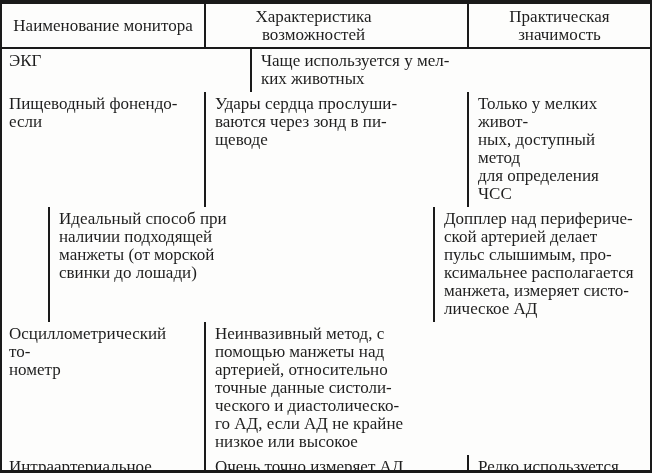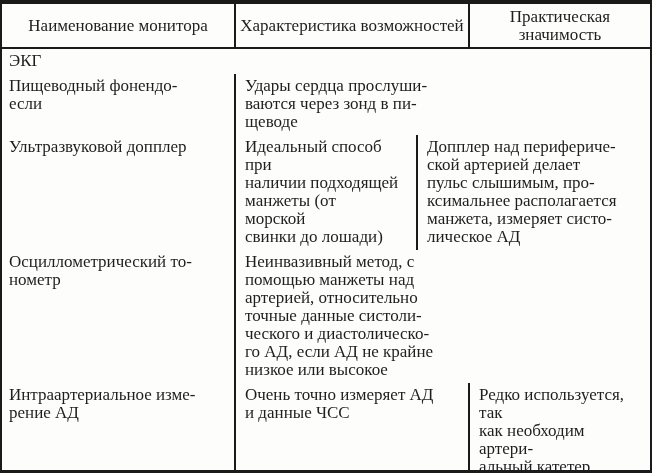--- a/index.html
+++ b/index.html
@@ -46,56 +46,61 @@
   }
   .cell {
     box-sizing: border-box;
     white-space: pre-line;
     font-size: 17px;
     line-height: 18px;
   }
   .bcell {
     padding: 3px 16px 4px 7px;
   }
-  .c1 { width: 232px; }
+  .c1 { width: 202px; }
   .c2 {
-    width: 234px;
+    width: 217px;
     border-left: 2px solid #1a1a1a;
   }
   .c3 {
     flex: 1;
     border-left: 2px solid #1a1a1a;
+    margin-left: 46px;
   }
   .c2.bcell, .c3.bcell { padding-left: 9px; }
 </style>
 </head>
 <body>
 
 <div class="doc-table">
 
   <div class="hrow">
     <div class="cell hcell c1">Наименование монитора</div>
     <div class="cell hcell c2">Характеристика возможностей</div>
     <div class="cell hcell c3">Практическая значимость</div>
   </div>
 
   <div class="brow">
     <div class="cell bcell c1">ЭКГ</div>
+    <div class="cell bcell c3">Чаще используется у мел-
+ких животных</div>
   </div>
 
   <div class="brow">
     <div class="cell bcell c1">Пищеводный фонендо-
 если</div>
     <div class="cell bcell c2">Удары сердца прослуши-
 ваются через зонд в пи-
 щеводе</div>
+    <div class="cell bcell c3">Только у мелких живот-
+ных, доступный метод
+для определения ЧСС</div>
   </div>
 
   <div class="brow">
-    <div class="cell bcell c1">Ультразвуковой допплер</div>
     <div class="cell bcell c3">Идеальный способ при
 наличии подходящей
 манжеты (от морской
 свинки до лошади)</div>
     <div class="cell bcell c2">Допплер над перифериче-
 ской артерией делает
 пульс слышимым, про-
 ксимальнее располагается
 манжета, измеряет систо-
 лическое АД</div>

